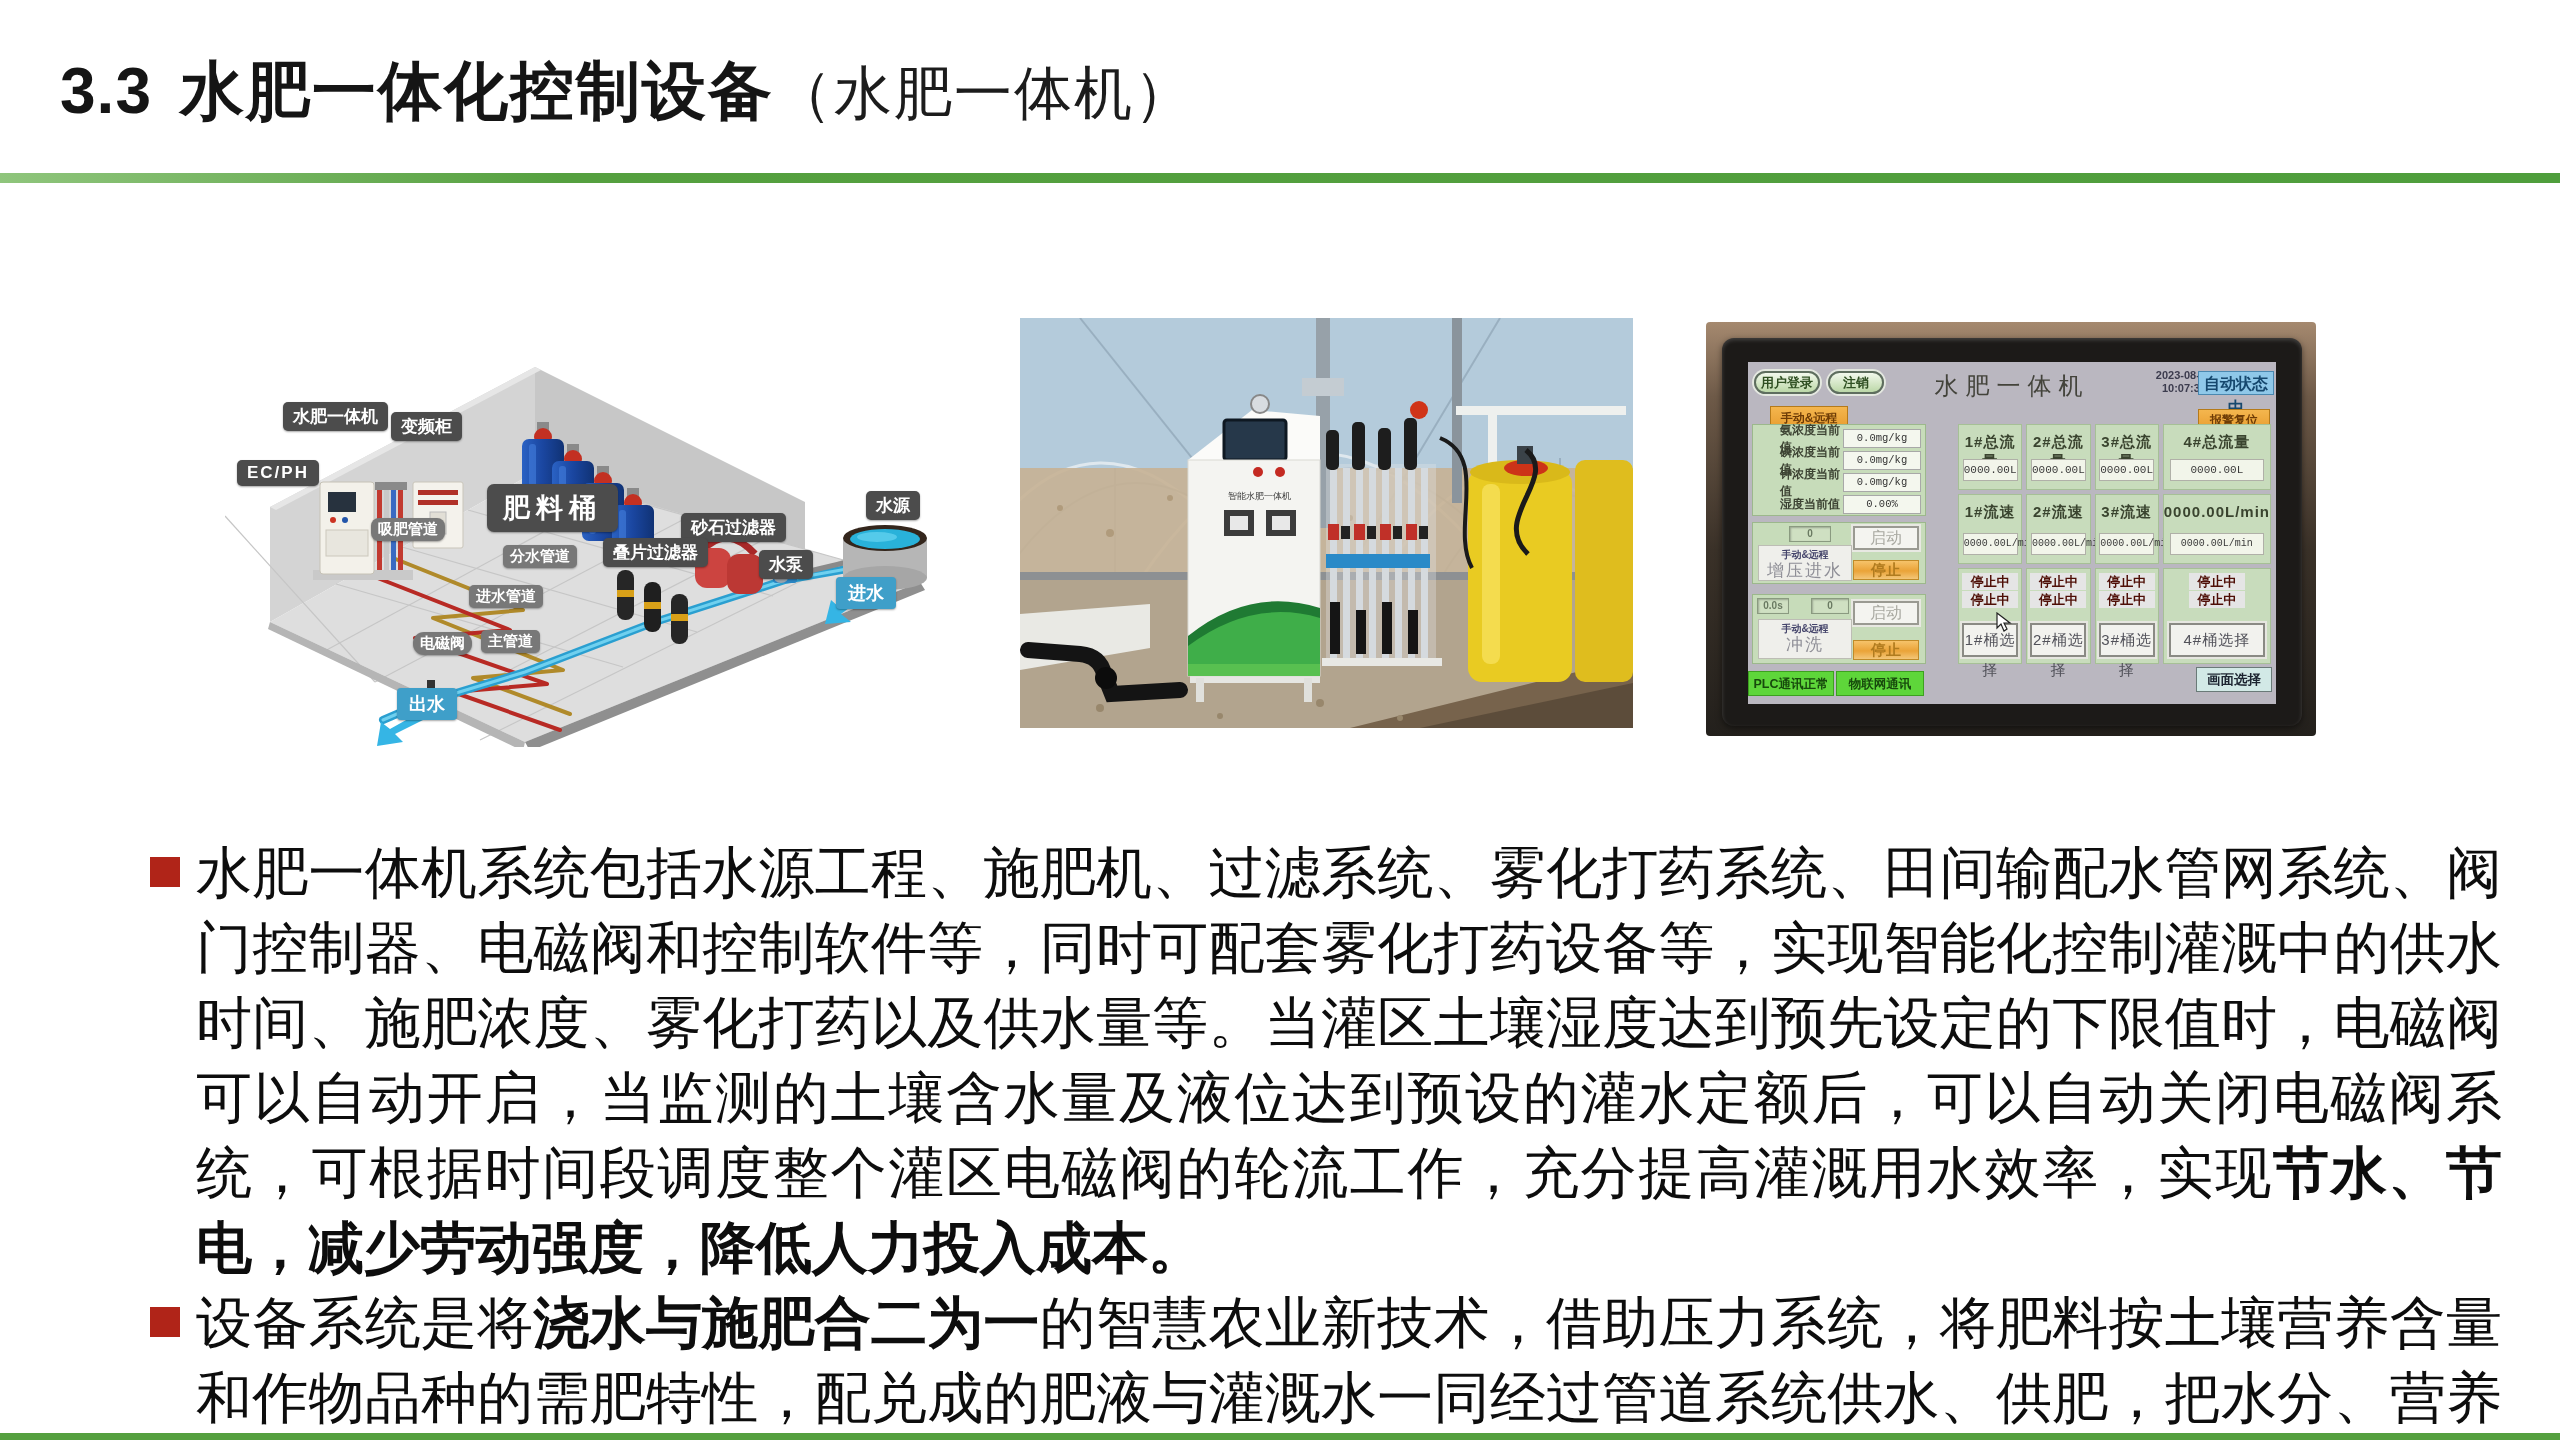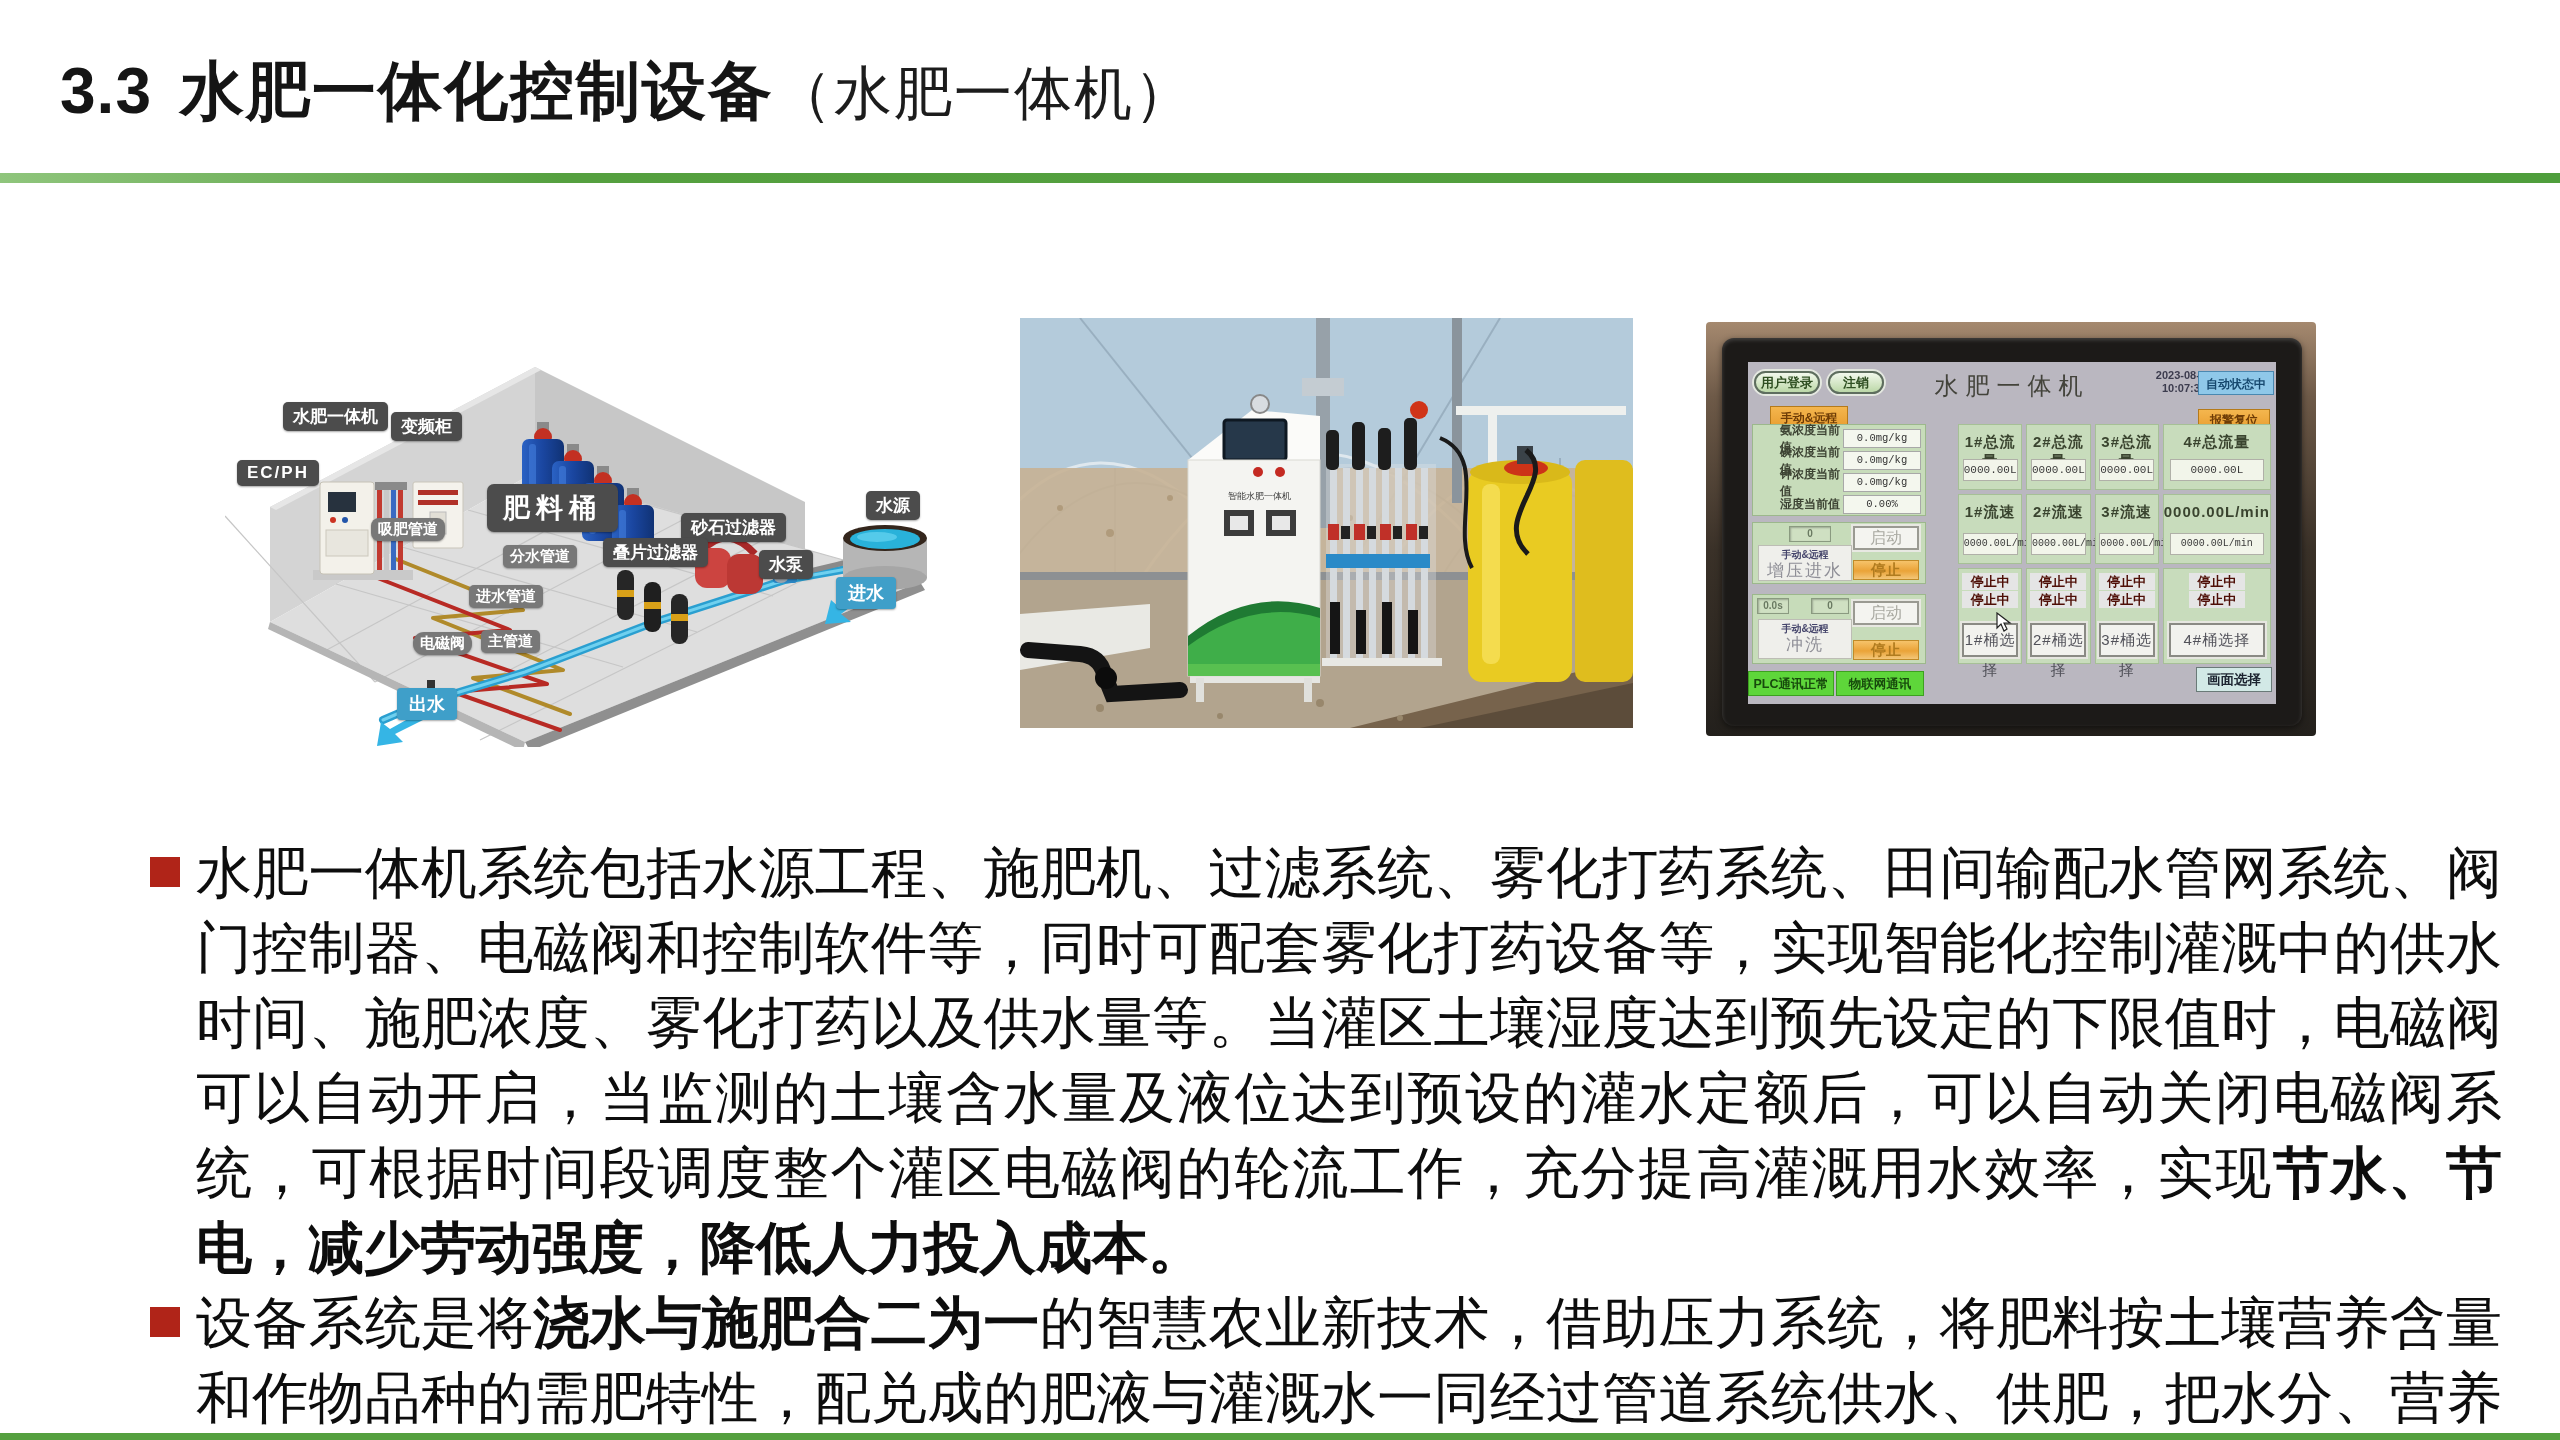--- a/index.html
+++ b/index.html
@@ -37,21 +37,21 @@
   .pill{position:absolute;height:23px;border:2px solid #5e6e5e;border-radius:12px;
         background:linear-gradient(#f2f8ec,#bcd8a8);box-shadow:0 0 0 2px #e4e8e0;
         color:#2f4f22;font-size:13px;font-weight:700;text-align:center;line-height:19px;}
   .b-login{left:6px;top:9px;width:66px;}
   .b-logout{left:80px;top:9px;width:56px;}
   .p-title{position:absolute;left:0;right:0;top:8px;text-align:center;font-size:24px;
            color:#43433b;letter-spacing:7px;font-weight:500;}
   .p-date{position:absolute;left:396px;top:7px;width:80px;text-align:center;font-size:11px;
           line-height:13px;color:#3c3c4e;font-weight:700;}
   .chip{position:absolute;text-align:center;font-weight:700;}
-  .chip.blue{right:2px;top:9px;width:76px;height:24px;line-height:24px;font-size:12px;
+  .chip.blue{right:2px;top:9px;width:76px;height:24px;line-height:24px;font-size:16px;
              background:#8fc8e9;border:1px solid #4a88b0;color:#16486e;}
   .chip.orange{background:linear-gradient(#f4b64e,#e89c2e);border:1px solid #b57a1a;color:#6e3c06;}
   .b-mode{left:22px;top:44px;width:78px;height:24px;line-height:22px;font-size:12px;}
   .b-alarm{right:6px;top:47px;width:72px;height:23px;line-height:21px;font-size:12px;color:#7c2a06;}
   .sensors{position:absolute;left:4px;top:62px;width:174px;height:92px;background:#c7dcba;
            border:1px solid #9cb88c;padding:3px 4px;}
   .srow{display:flex;align-items:center;height:21px;margin-bottom:1px;margin-left:23px;}
   .slabel{flex:1;font-size:12px;color:#3e4434;font-weight:700;}
   .sval{width:78px;height:19px;background:#f4f7ee;border:1px solid #a8a8a8;font-size:10.5px;
         color:#333;text-align:center;line-height:17px;font-family:"Liberation Mono",monospace;}

